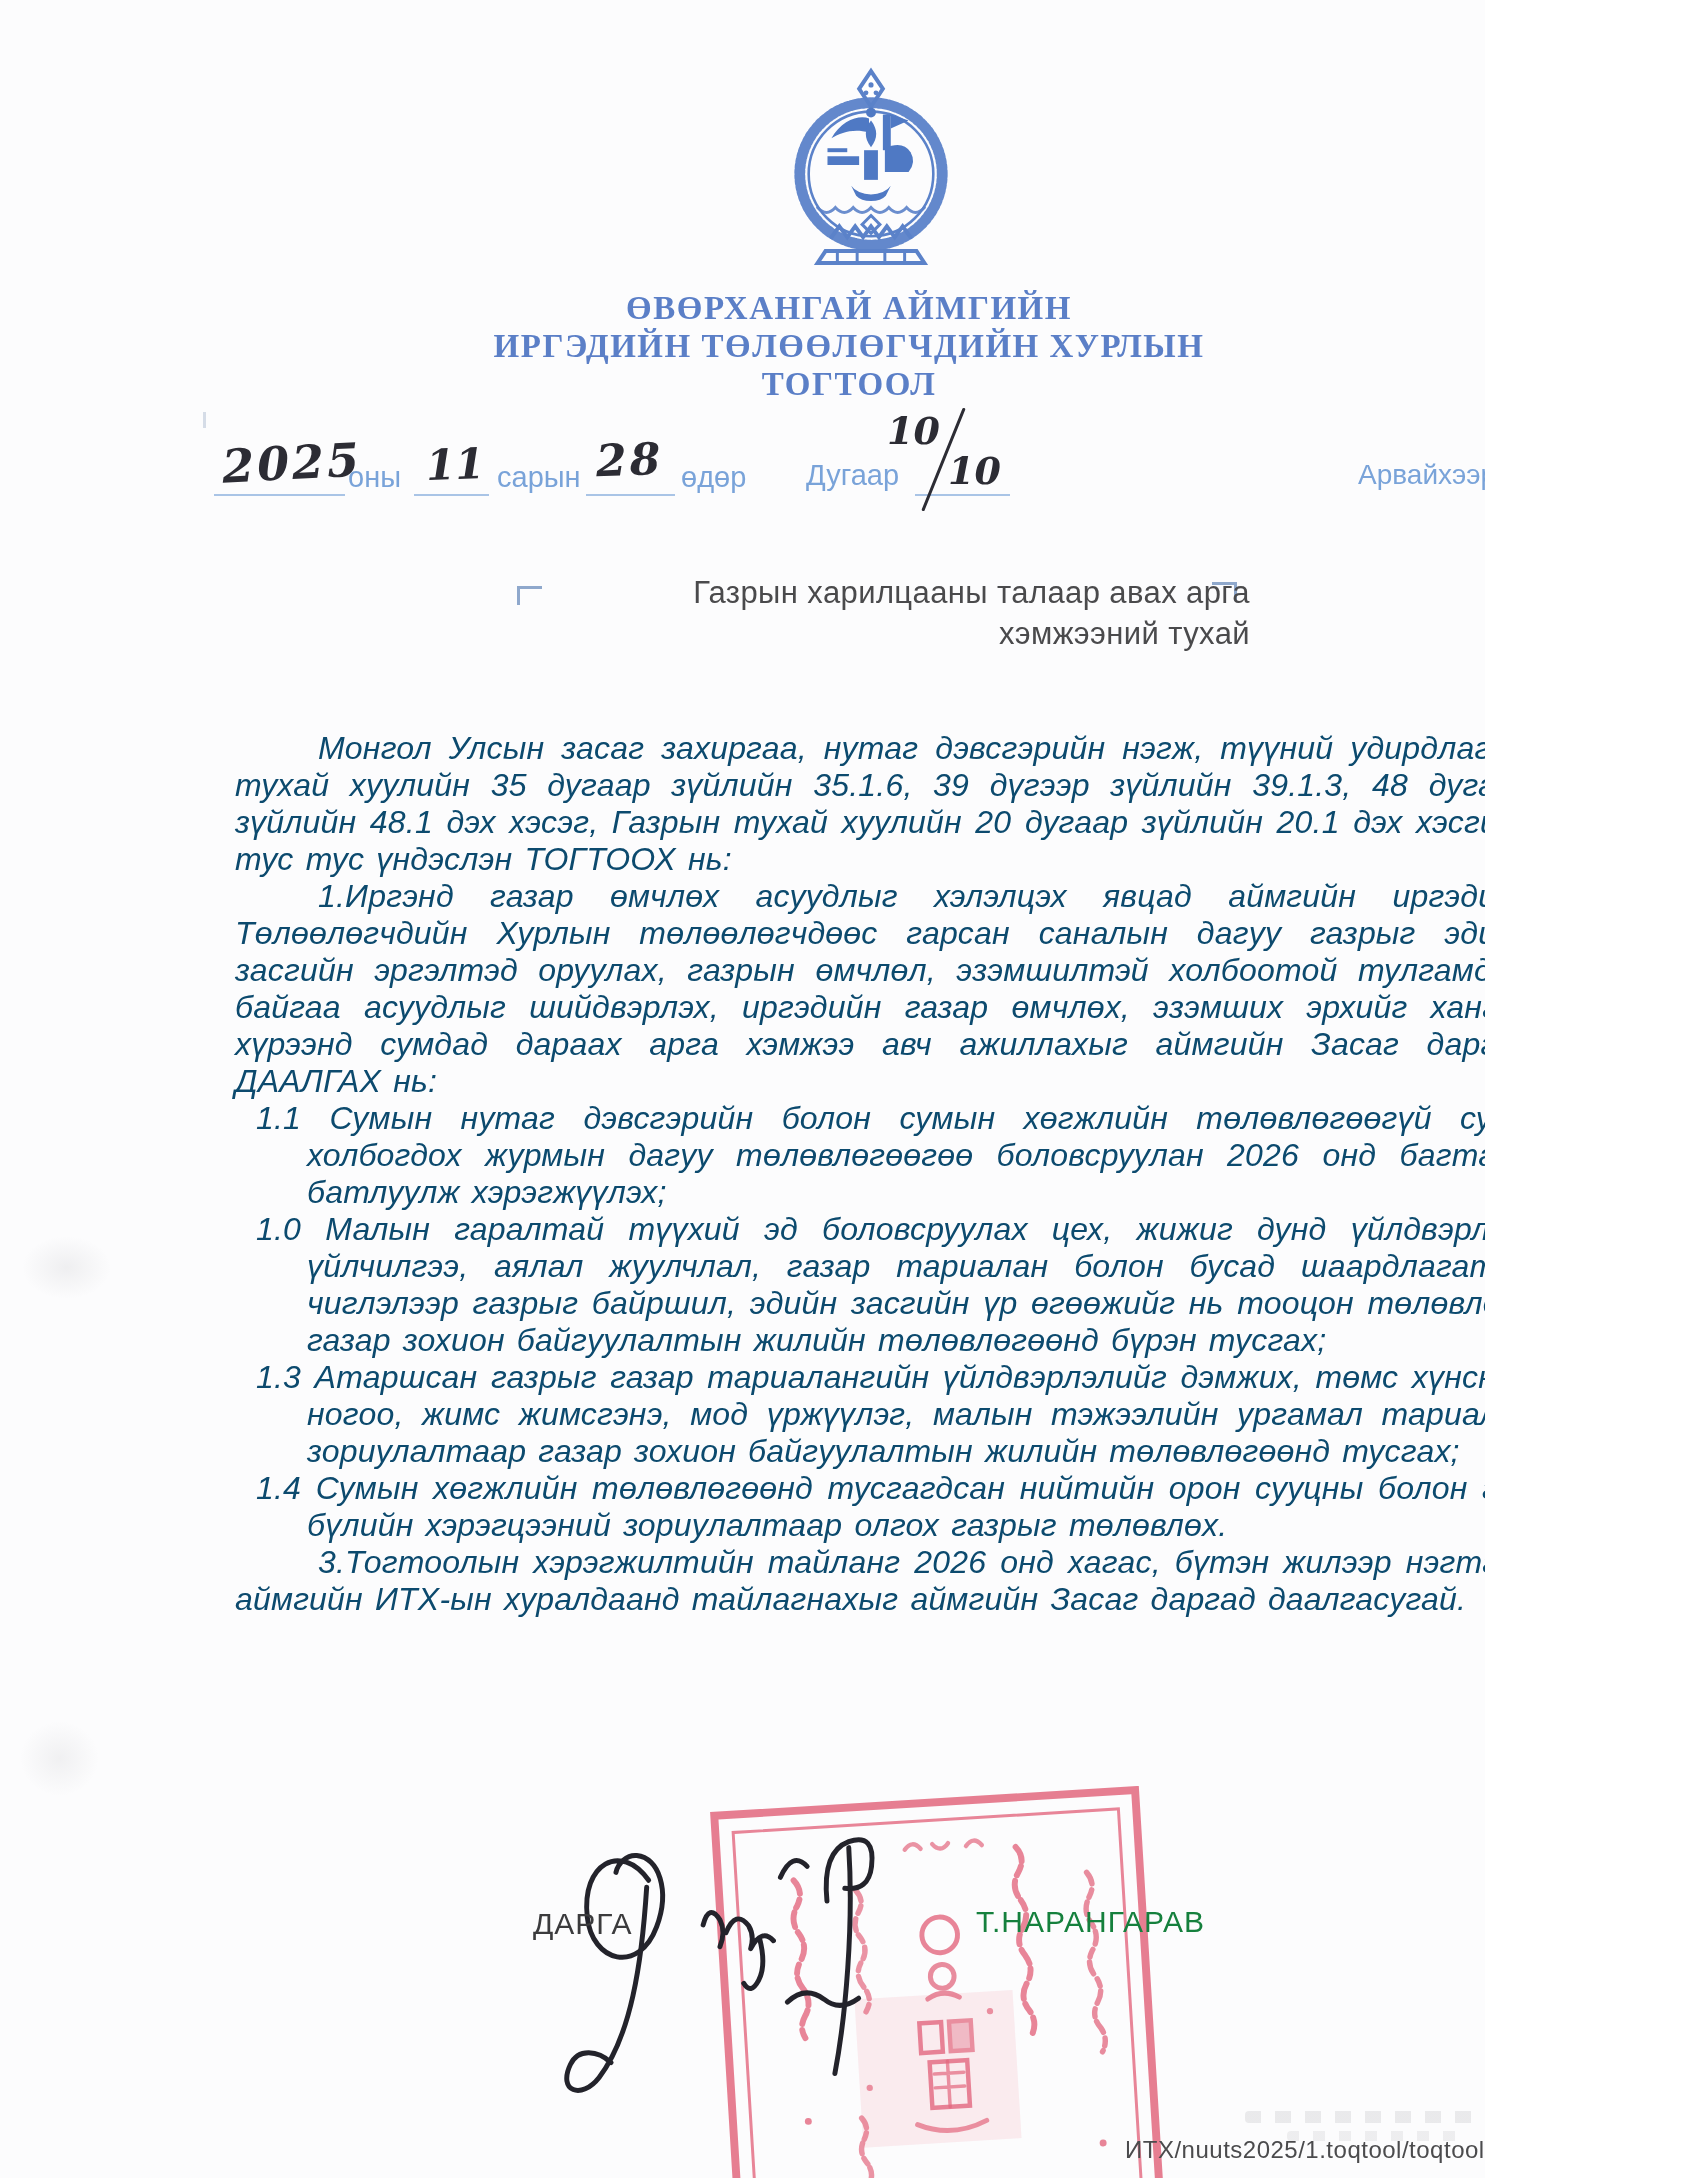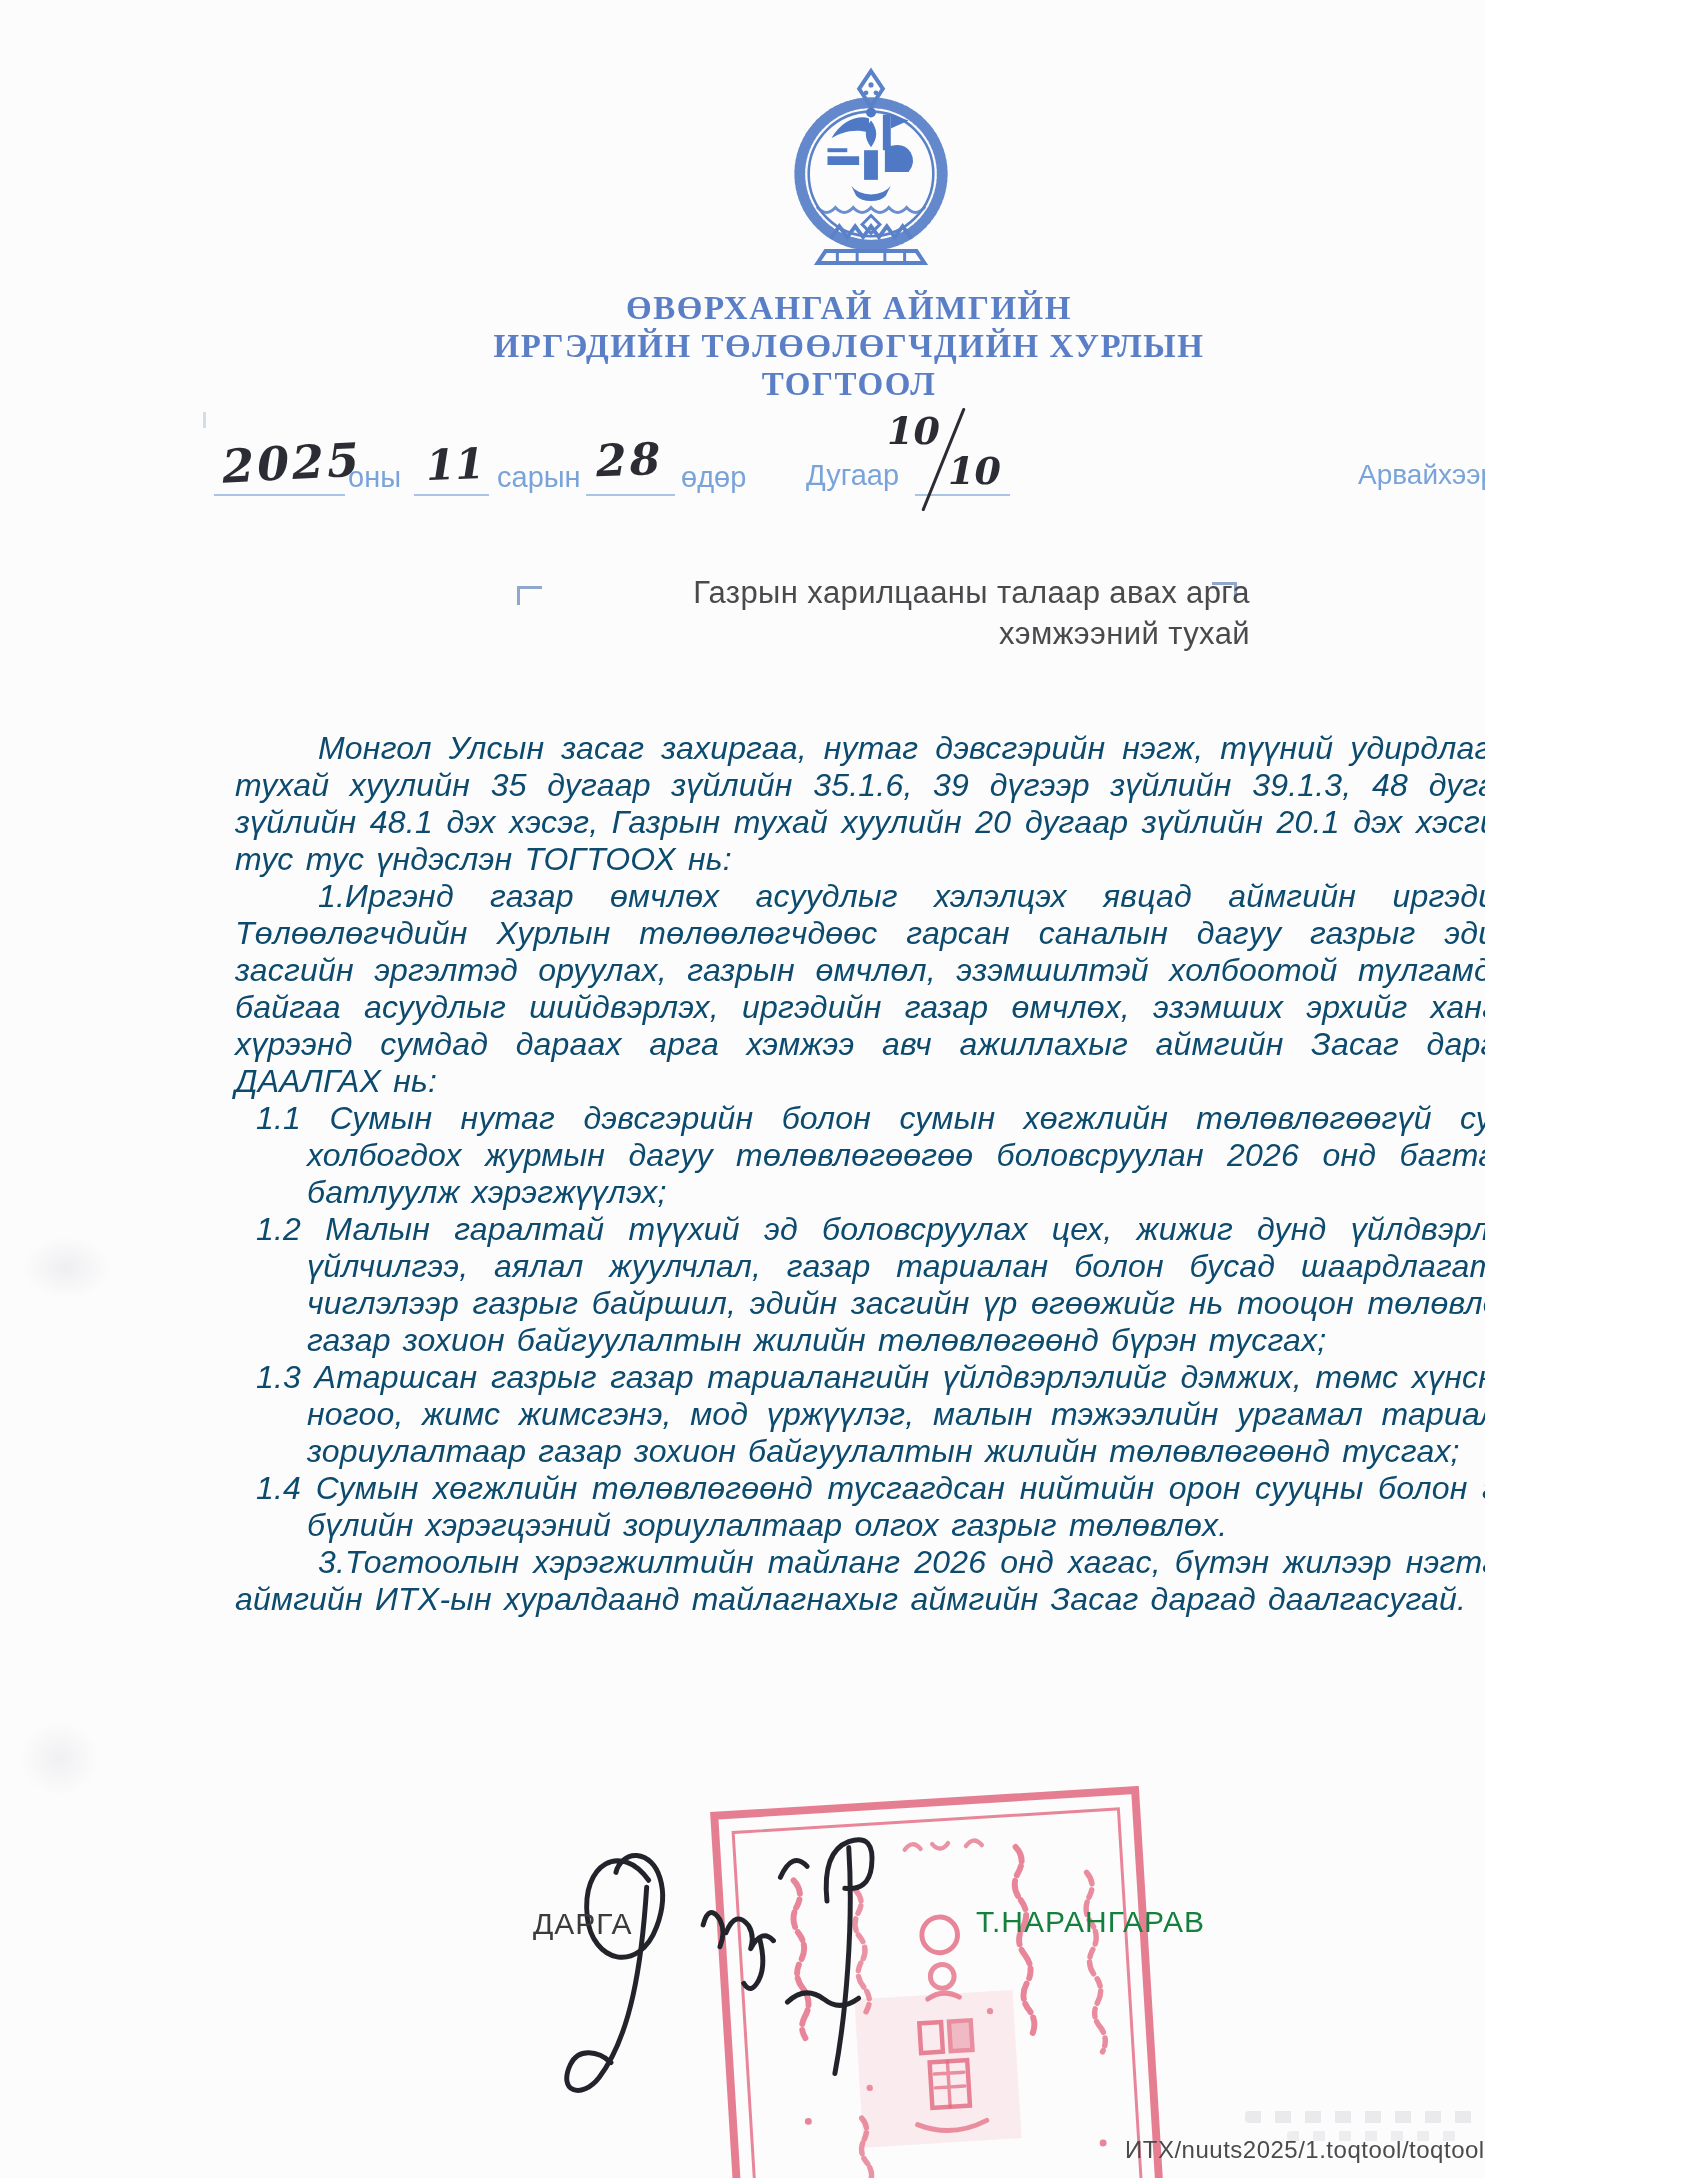--- a/index.html
+++ b/index.html
@@ -148,21 +148,21 @@
   <div class="bracket bracket-r"></div>
   <div class="title">
     <div>Газрын харилцааны талаар авах арга</div>
     <div>хэмжээний тухай</div>
   </div>
 
   <div class="docbody">
     <p class="para">Монгол Улсын засаг захиргаа, нутаг дэвсгэрийн нэгж, түүний удирдлагын тухай хуулийн 35 дугаар зүйлийн 35.1.6, 39 дүгээр зүйлийн 39.1.3, 48 дугаар зүйлийн 48.1 дэх хэсэг, Газрын тухай хуулийн 20 дугаар зүйлийн 20.1 дэх хэсгийг тус тус үндэслэн ТОГТООХ нь:</p>
     <p class="para">1.Иргэнд газар өмчлөх асуудлыг хэлэлцэх явцад аймгийн иргэдийн Төлөөлөгчдийн Хурлын төлөөлөгчдөөс гарсан саналын дагуу газрыг эдийн засгийн эргэлтэд оруулах, газрын өмчлөл, эзэмшилтэй холбоотой тулгамдаж байгаа асуудлыг шийдвэрлэх, иргэдийн газар өмчлөх, эзэмших эрхийг хангах хүрээнд сумдад дараах арга хэмжээ авч ажиллахыг аймгийн Засаг даргад ДААЛГАХ нь:</p>
     <div class="sub"><span>1.1</span> <span>Сумын нутаг дэвсгэрийн болон сумын хөгжлийн төлөвлөгөөгүй сумд холбогдох журмын дагуу төлөвлөгөөгөө боловсруулан 2026 онд багтаан батлуулж хэрэгжүүлэх;</span></div>
-    <div class="sub"><span>1.2</span> <span>Малын гаралтай түүхий эд боловсруулах цех, жижиг дунд үйлдвэрлэл, үйлчилгээ, аялал жуулчлал, газар тариалан болон бусад шаардлагатай чиглэлээр газрыг байршил, эдийн засгийн үр өгөөжийг нь тооцон төлөвлөж, газар зохион байгуулалтын жилийн төлөвлөгөөнд бүрэн тусгах;</span></div>
+    <div class="sub"><span>1.0</span> <span>Малын гаралтай түүхий эд боловсруулах цех, жижиг дунд үйлдвэрлэл, үйлчилгээ, аялал жуулчлал, газар тариалан болон бусад шаардлагатай чиглэлээр газрыг байршил, эдийн засгийн үр өгөөжийг нь тооцон төлөвлөж, газар зохион байгуулалтын жилийн төлөвлөгөөнд бүрэн тусгах;</span></div>
     <div class="sub"><span>1.3</span> <span>Атаршсан газрыг газар тариалангийн үйлдвэрлэлийг дэмжих, төмс хүнсний ногоо, жимс жимсгэнэ, мод үржүүлэг, малын тэжээлийн ургамал тариалах зориулалтаар газар зохион байгуулалтын жилийн төлөвлөгөөнд тусгах;</span></div>
     <div class="sub"><span>1.4</span> <span>Сумын хөгжлийн төлөвлөгөөнд тусгагдсан нийтийн орон сууцны болон гэр бүлийн хэрэгцээний зориулалтаар олгох газрыг төлөвлөх.</span></div>
     <p class="para">3.Тогтоолын хэрэгжилтийн тайланг 2026 онд хагас, бүтэн жилээр нэгтгэн аймгийн ИТХ-ын хуралдаанд тайлагнахыг аймгийн Засаг даргад даалгасугай.</p>
   </div>
 
   <svg class="stamp" viewBox="0 0 484 420" aria-hidden="true">
     <g transform="rotate(-3.5 242 230)" stroke="#e2677e" fill="none" stroke-linecap="round">
       <rect x="20" y="16" width="426" height="452" stroke-width="8" opacity="0.85"></rect>
       <rect x="38" y="34" width="390" height="416" stroke-width="3" opacity="0.8"></rect>
       <rect x="150" y="210" width="160" height="150" fill="#f5c3cd" opacity="0.3" stroke="none"></rect>

